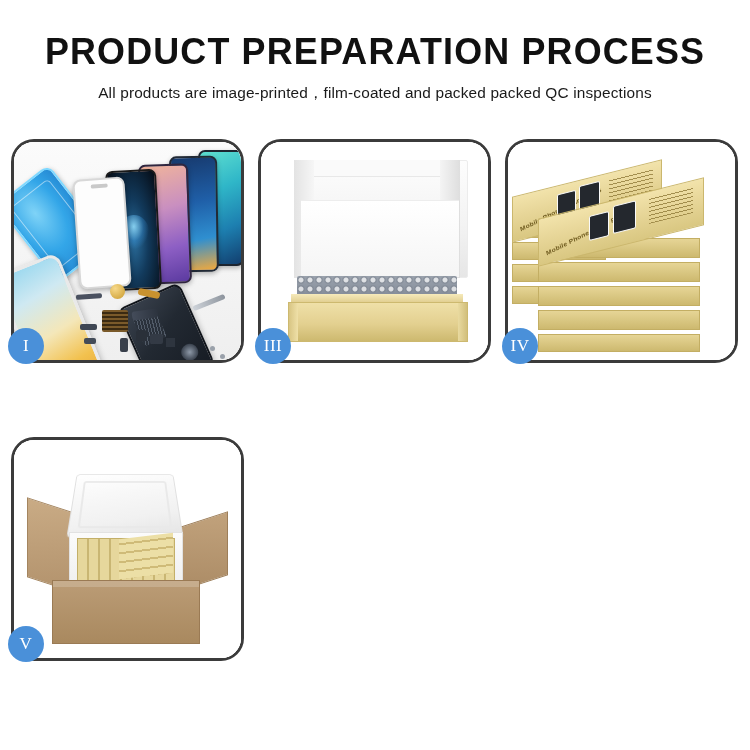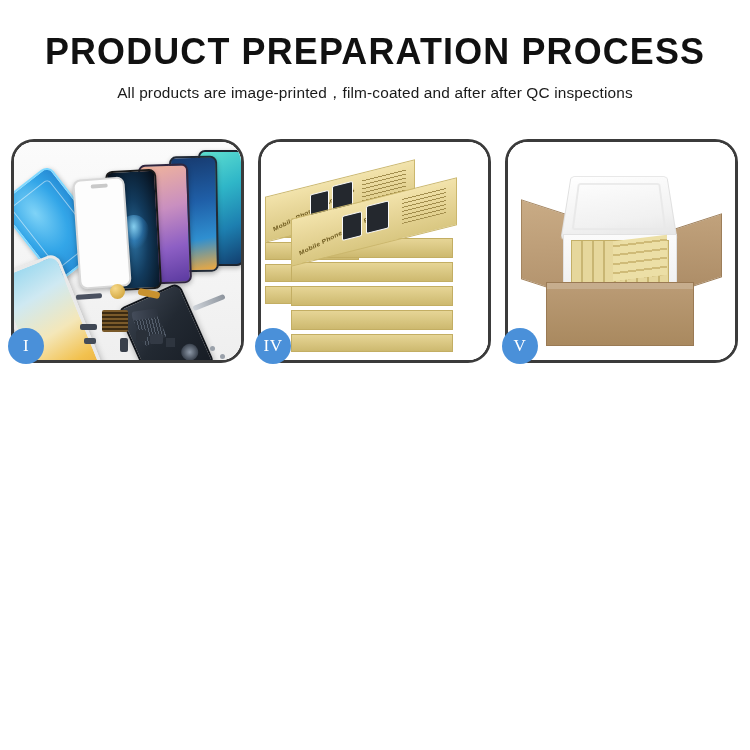--- a/index.html
+++ b/index.html
@@ -540,21 +540,21 @@
     left: 62px; top: 176px;
     width: 12px; height: 13px;
     background: #a98d6c;
   }
 </style>
 </head>
 <body>
 
 <div class="header">
   <h1 class="page-title">PRODUCT PREPARATION PROCESS</h1>
-  <p class="page-subtitle">All products are image-printed，film-coated and after after QC inspections</p>
+  <p class="page-subtitle">All products are image-printed，film-coated and packed packed QC inspections</p>
 </div>
 
 <div class="panel-grid">
 
   <div class="panel">
     <div class="panel-inner">
       <div class="scene">
         <div class="p1-bg"></div>
         <div class="phone p1-blue"></div>
         <div class="phone p1-teal"></div>
@@ -577,20 +577,36 @@
         <div class="part pt-sm2"></div>
         <div class="part pt-tool"></div>
         <div class="part pt-screw1"></div>
         <div class="part pt-screw2"></div>
       </div>
     </div>
     <div class="badge">I</div>
   </div>
 
 
+  <div class="panel">
+    <div class="panel-inner">
+      <div class="scene">
+        <div class="p3-bg"></div>
+        <div class="p3-lid"></div>
+        <div class="p3-lid-top"></div>
+        <div class="p3-lid-flapL"></div>
+        <div class="p3-lid-flapR"></div>
+        <div class="p3-foamface"></div>
+        <div class="p3-bubble"></div>
+        <div class="p3-boxrim"></div>
+        <div class="p3-boxfront"></div>
+      </div>
+    </div>
+    <div class="badge">III</div>
+  </div>
 
   <div class="panel">
     <div class="panel-inner">
       <div class="scene">
         <div class="p4-bg"></div>
 
         <div class="gbox-side" style="left:4px;  top:78px;  width:92px; height:16px;"></div>
         <div class="gbox-side" style="left:4px;  top:100px; width:92px; height:16px;"></div>
         <div class="gbox-side" style="left:4px;  top:122px; width:92px; height:16px;"></div>
         <div class="gbox-side" style="left:4px;  top:144px; width:92px; height:16px;"></div>

